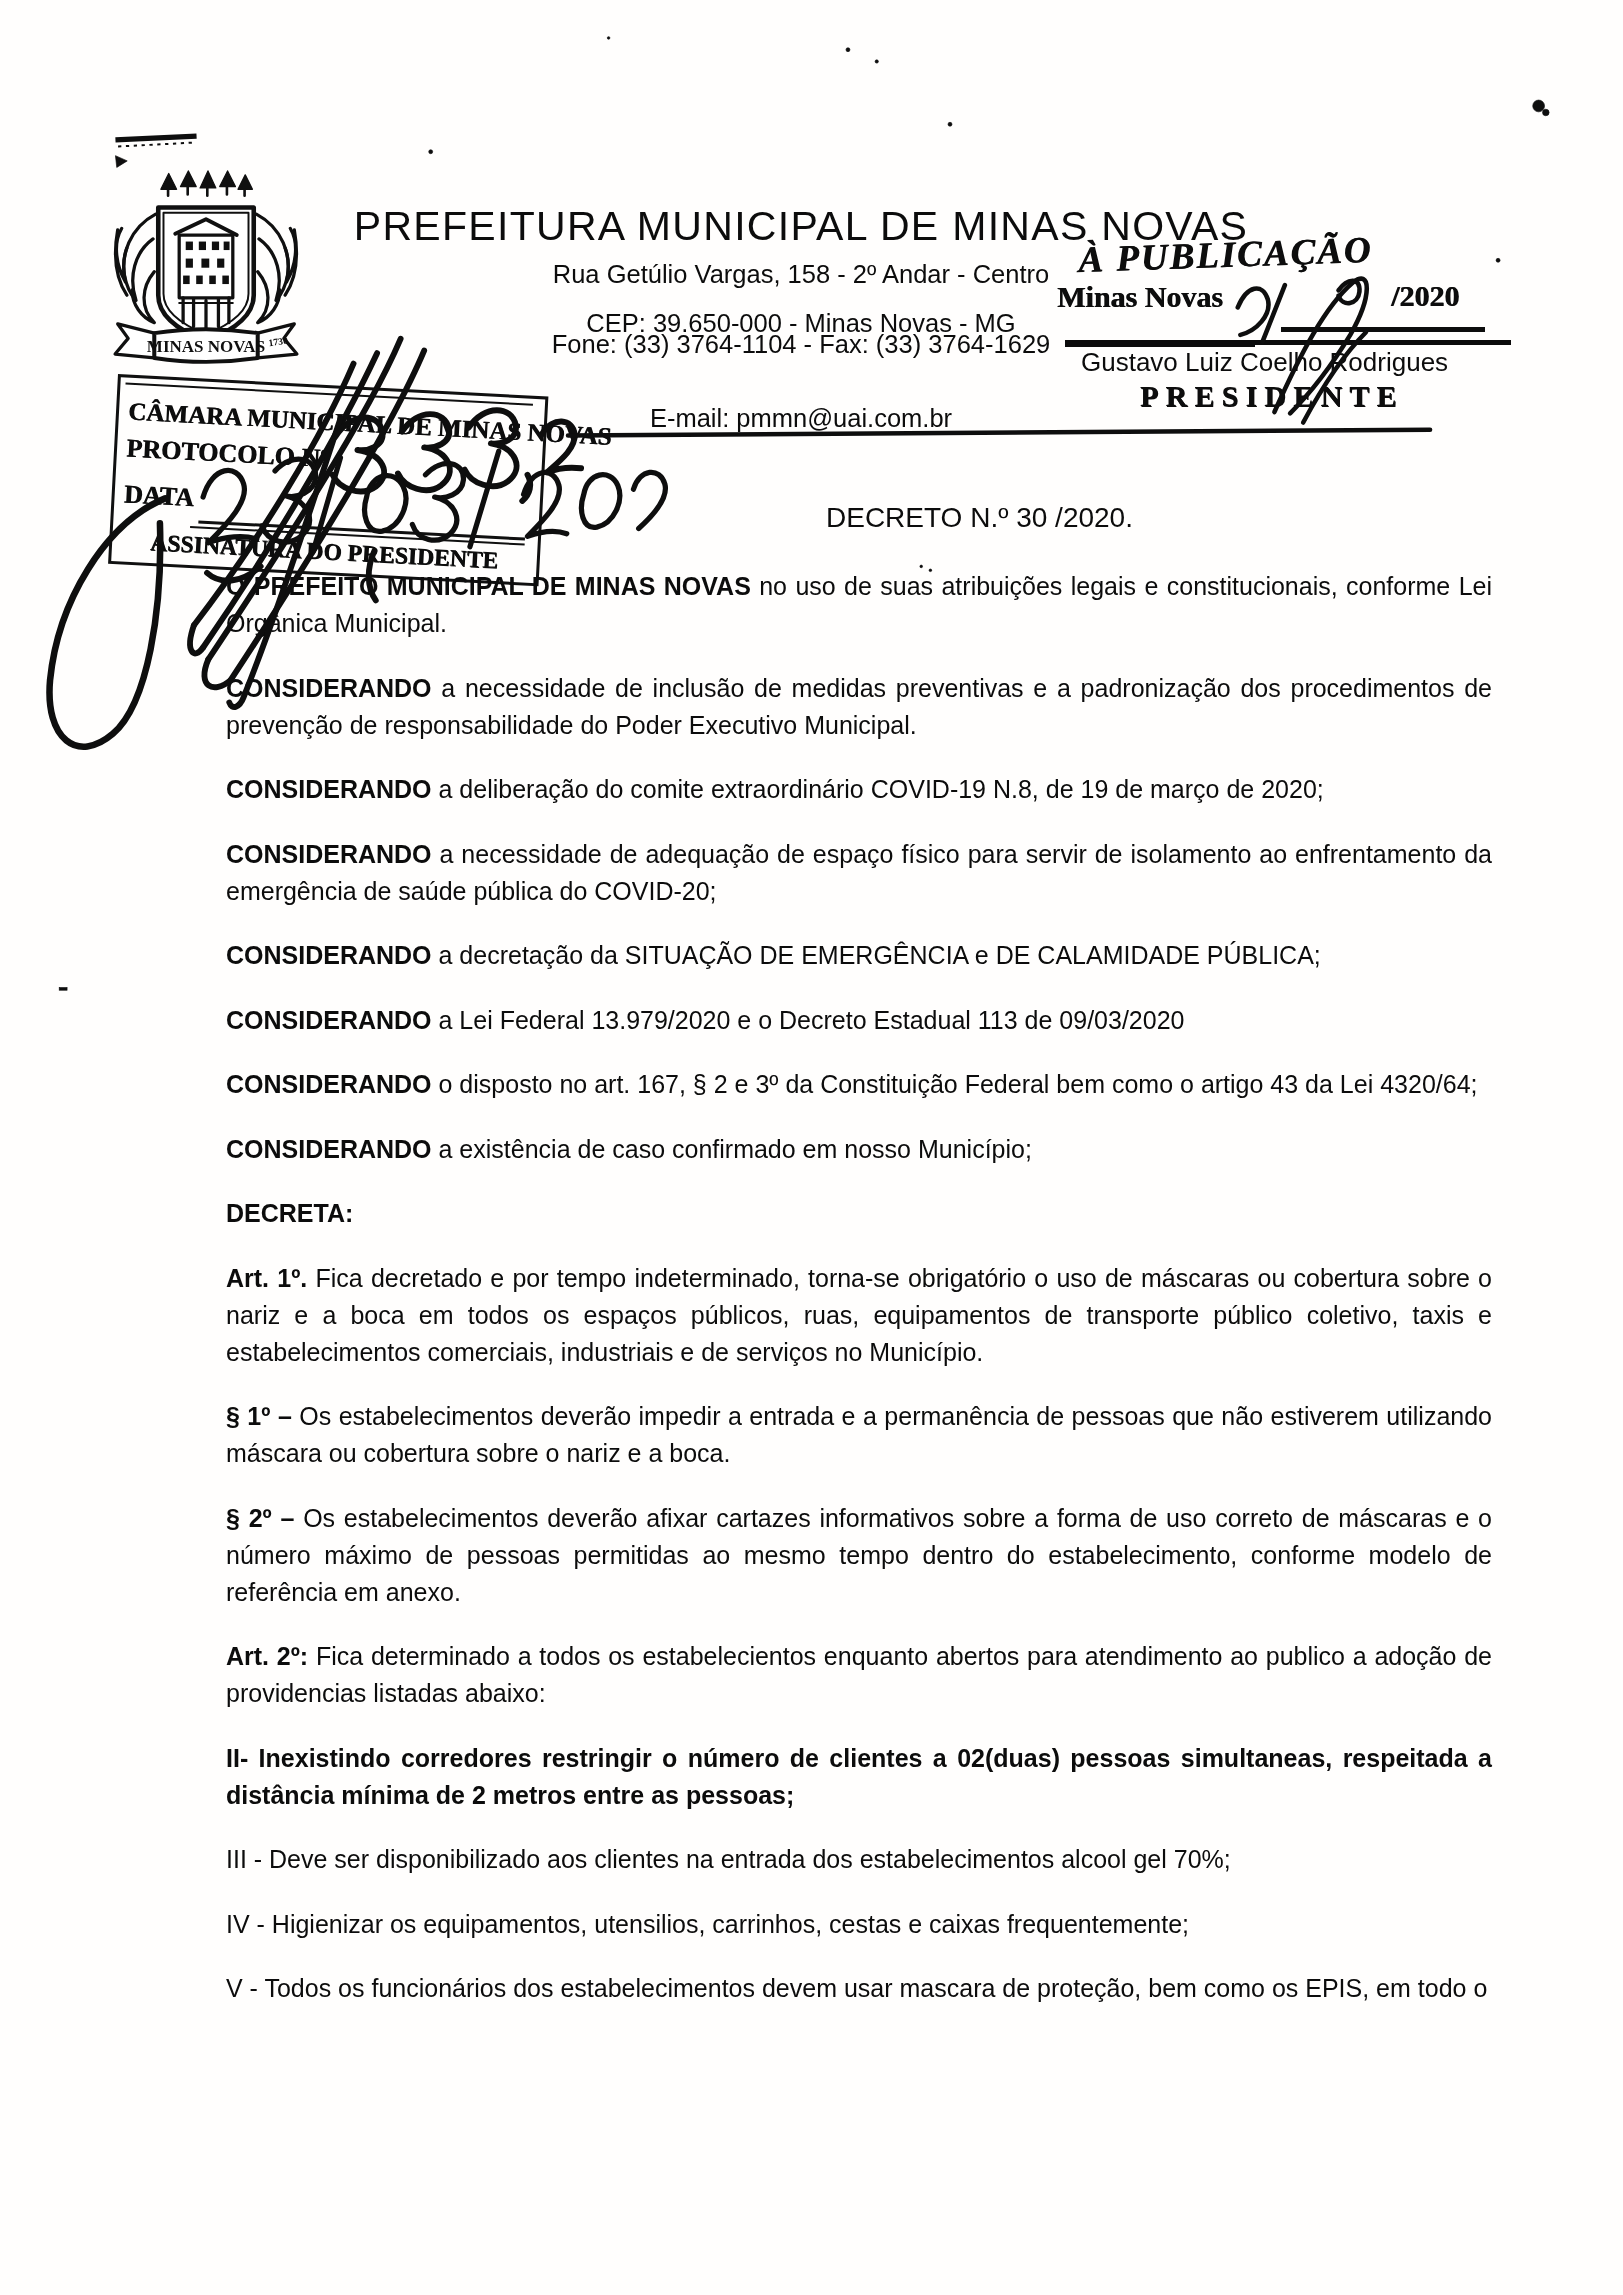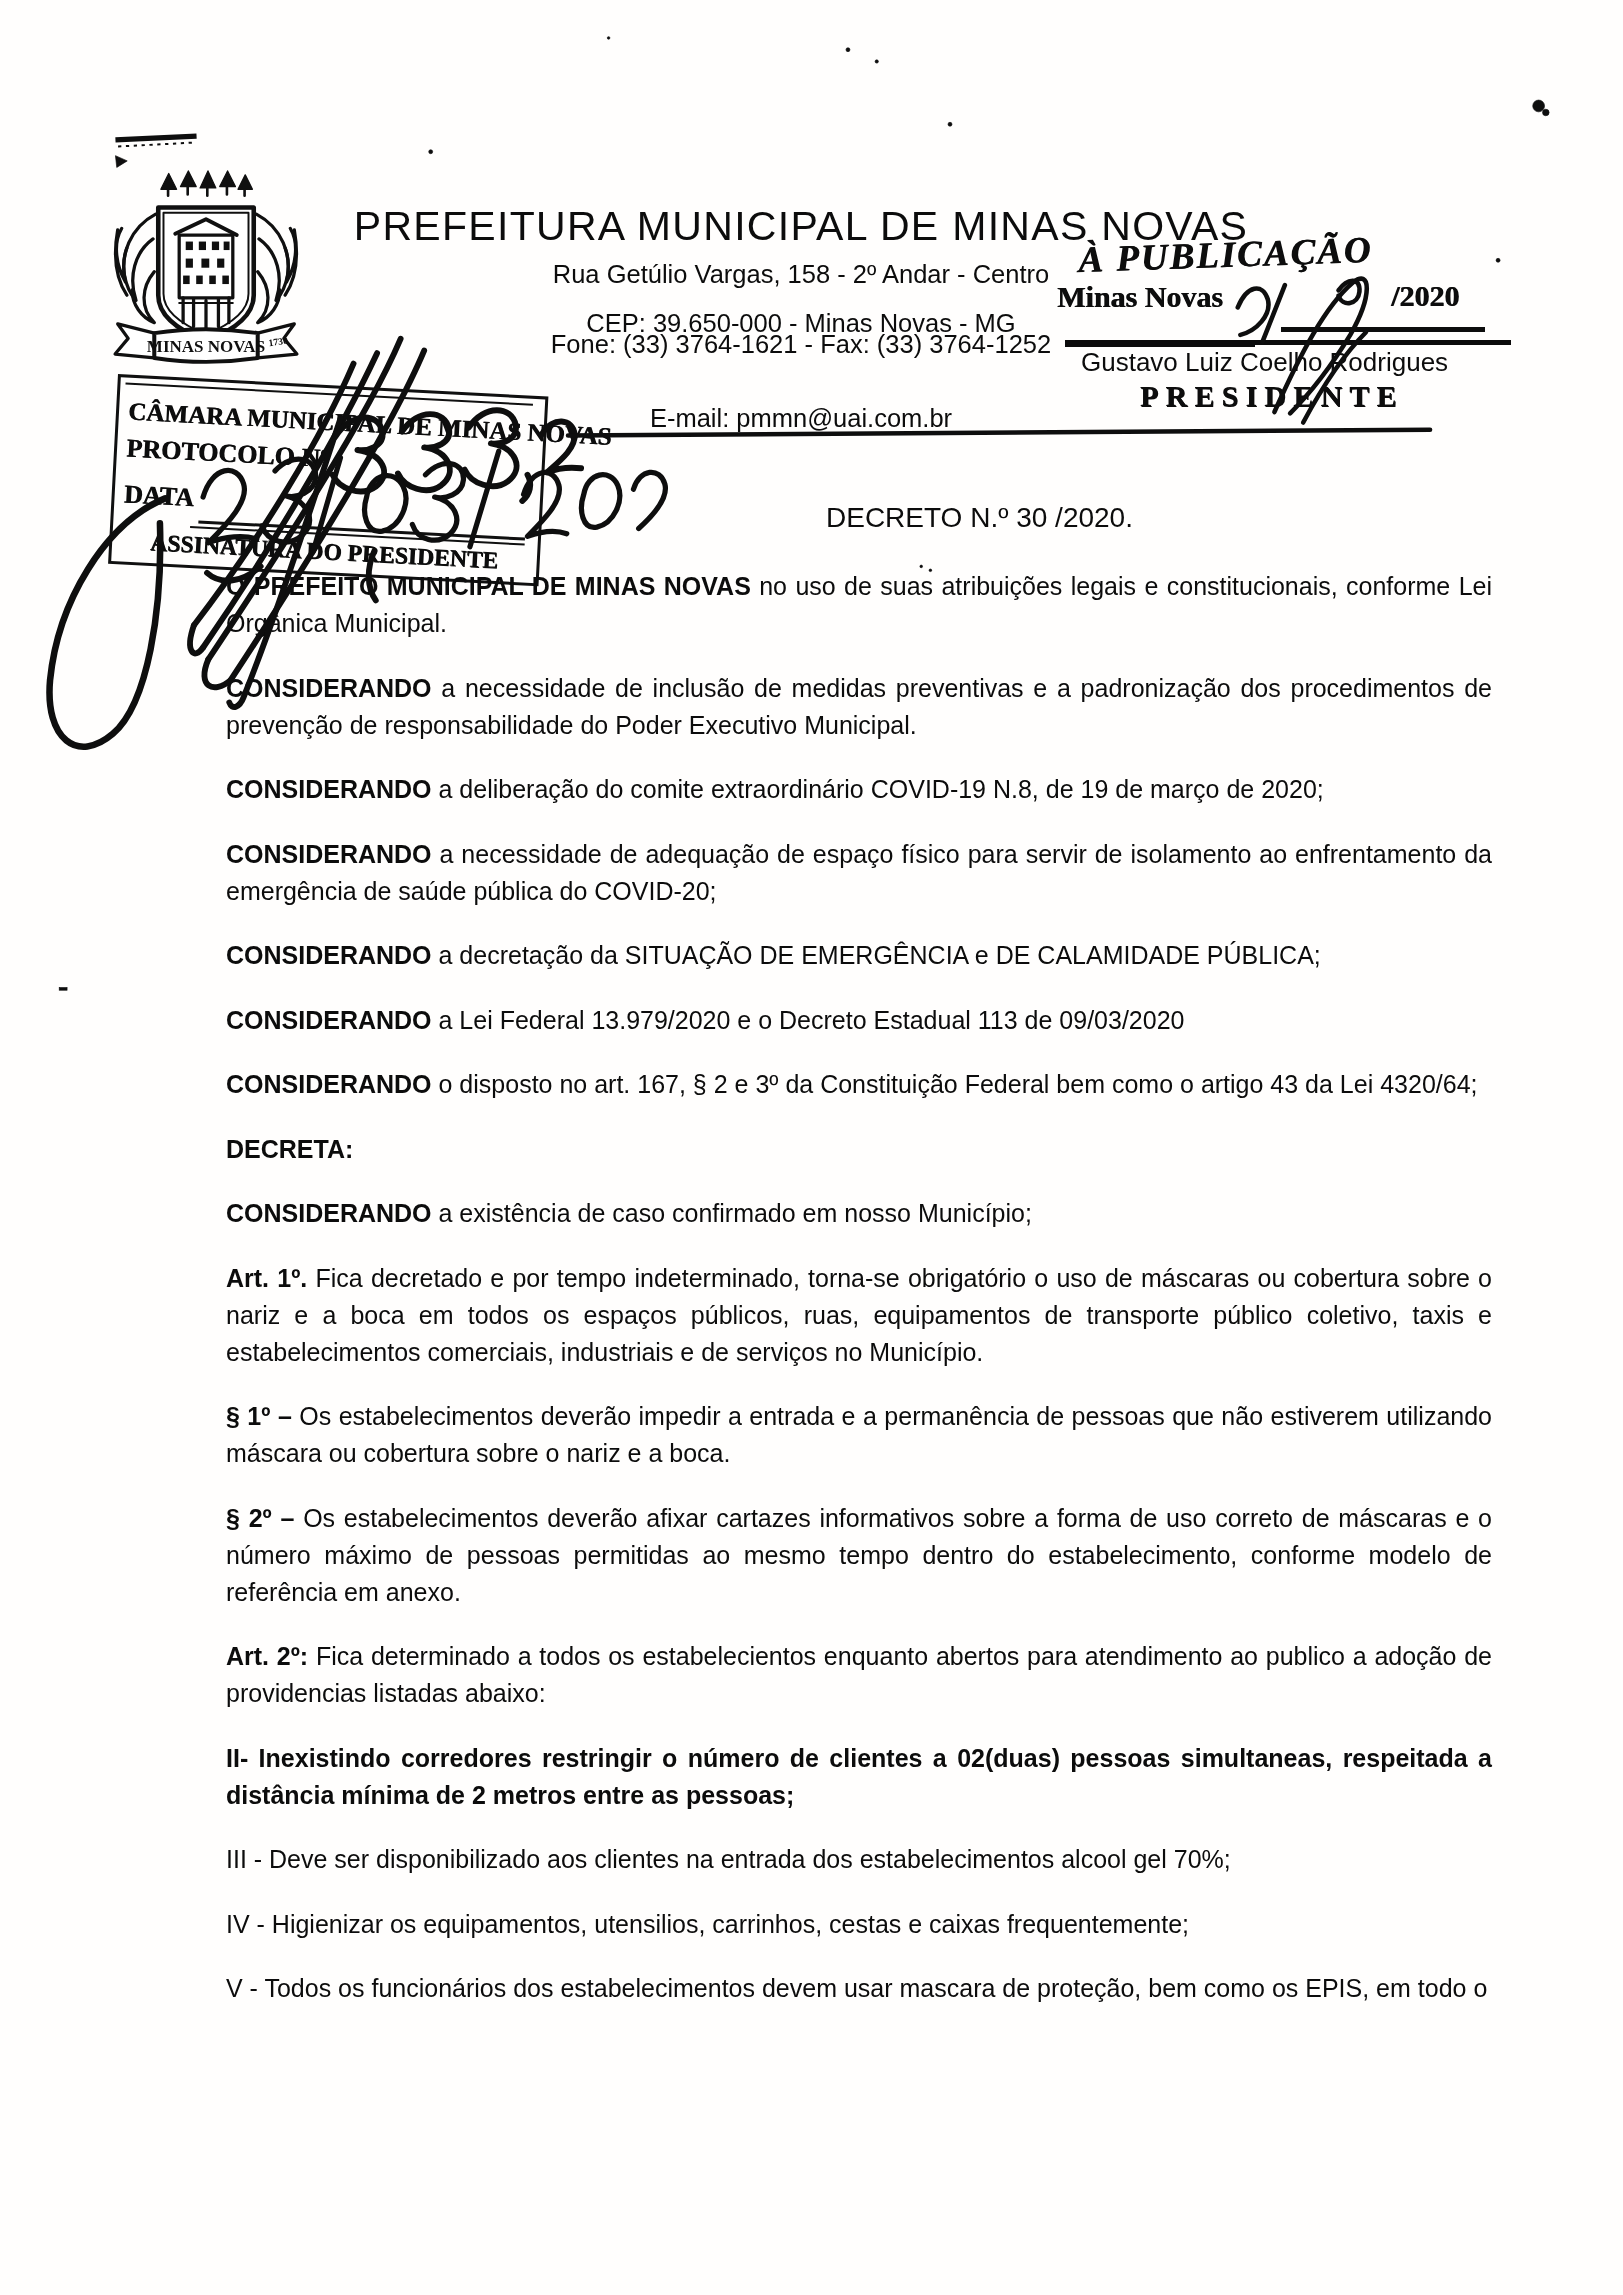--- a/index.html
+++ b/index.html
@@ -97,21 +97,21 @@
         <path d="M86 254 Q165 242 244 254 L244 292 Q165 304 86 292 Z" stroke-width="6" fill="#fff"></path>
       </g>
     </g>
     <text x="165" y="283" text-anchor="middle" font-family="Liberation Serif, serif" font-weight="bold" font-size="26" fill="#101010">MINAS NOVAS</text>
     <text x="276" y="272" text-anchor="middle" font-family="Liberation Serif, serif" font-weight="bold" font-size="15" fill="#101010" transform="rotate(-8 276 272)">1730</text>
   </svg>
 
   <div class="abs hdr-title">PREFEITURA MUNICIPAL DE MINAS NOVAS</div>
   <div class="abs hdr-line hdr-a1">Rua Getúlio Vargas, 158 - 2º Andar - Centro</div>
   <div class="abs hdr-line hdr-a2">CEP: 39.650-000 - Minas Novas - MG</div>
-  <div class="abs hdr-line hdr-a3">Fone: (33) 3764-1621   -   Fax: (33) 3764-1252</div>
+  <div class="abs hdr-line hdr-a3">Fone: (33) 3764-1104   -   Fax: (33) 3764-1629</div>
   <div class="abs hdr-line hdr-a4"><span>E-mail: </span><span class="email-link">pmmn@uai.com.br</span></div>
 
   <div class="abs stamp pub-title">À PUBLICAÇÃO</div>
   <div class="abs stamp pub-place">Minas Novas</div>
   <div class="abs stamp pub-year">/2020</div>
   <div class="abs pub-underline"></div>
   <div class="abs sig-rule"></div>
   <div class="abs sig-rule2"></div>
   <div class="abs pub-name">Gustavo Luiz Coelho Rodrigues</div>
   <div class="abs stamp pub-role">PRESIDENTE</div>
@@ -129,22 +129,22 @@
   <div class="abs decree-no">DECRETO N.º 30 /2020.</div>
 
   <div class="abs body-text">
     <p class="para"><span class="lead">O PREFEITO MUNICIPAL DE MINAS NOVAS</span><span> no uso de suas atribuições legais e constitucionais, conforme Lei Orgânica Municipal.</span></p>
     <p class="para"><span class="lead">CONSIDERANDO</span><span> a necessidade de inclusão de medidas preventivas e a padronização dos procedimentos de prevenção de responsabilidade do Poder Executivo Municipal.</span></p>
     <p class="para"><span class="lead">CONSIDERANDO</span><span> a deliberação do comite extraordinário COVID-19 N.8, de 19 de março de 2020;</span></p>
     <p class="para"><span class="lead">CONSIDERANDO</span><span> a necessidade de adequação de espaço físico para servir de isolamento ao enfrentamento da emergência de saúde pública do COVID-20;</span></p>
     <p class="para"><span class="lead">CONSIDERANDO</span><span> a decretação da SITUAÇÃO DE EMERGÊNCIA e DE CALAMIDADE PÚBLICA;</span></p>
     <p class="para"><span class="lead">CONSIDERANDO</span><span> a Lei Federal 13.979/2020 e o Decreto Estadual 113 de 09/03/2020</span></p>
     <p class="para"><span class="lead">CONSIDERANDO</span><span> o disposto no art. 167, § 2 e 3º da Constituição Federal bem como o artigo 43 da Lei 4320/64;</span></p>
+    <p class="para"><span class="lead">CONSIDERANDO</span><span> a existência de caso confirmado em nosso Município;</span></p>
     <p class="para"><span class="lead">DECRETA:</span><span></span></p>
-    <p class="para"><span class="lead">CONSIDERANDO</span><span> a existência de caso confirmado em nosso Município;</span></p>
     <p class="para"><span class="lead">Art. 1º.</span><span>  Fica decretado e por tempo indeterminado, torna-se obrigatório o uso de máscaras ou cobertura sobre o nariz e a boca em todos os espaços públicos, ruas, equipamentos de transporte público coletivo, taxis e estabelecimentos comerciais, industriais e de serviços no Município.</span></p>
     <p class="para"><span class="lead">§ 1º –</span><span> Os estabelecimentos deverão impedir a entrada e a permanência de pessoas que não estiverem utilizando máscara ou cobertura sobre o nariz e a boca.</span></p>
     <p class="para"><span class="lead">§ 2º –</span><span> Os estabelecimentos deverão afixar cartazes informativos sobre a forma de uso correto de máscaras e o número máximo de pessoas permitidas ao mesmo tempo dentro do estabelecimento, conforme modelo de referência em anexo.</span></p>
     <p class="para"><span class="lead">Art. 2º:</span><span> Fica determinado a todos os estabelecientos enquanto abertos para atendimento ao publico a adoção de providencias listadas abaixo:</span></p>
     <p class="para"><span class="lead">II- Inexistindo corredores restringir o número de clientes a 02(duas) pessoas simultaneas, respeitada a distância mínima de 2 metros entre as pessoas;</span><span></span></p>
     <p class="para"><span class="lead"></span><span>III - Deve ser disponibilizado aos clientes na entrada dos estabelecimentos alcool gel 70%;</span></p>
     <p class="para"><span class="lead"></span><span>IV - Higienizar os equipamentos, utensilios, carrinhos, cestas e caixas frequentemente;</span></p>
     <p class="para"><span class="lead"></span><span>V - Todos os funcionários dos estabelecimentos devem usar mascara de proteção, bem como os EPIS, em todo o</span></p>
   </div>
 

